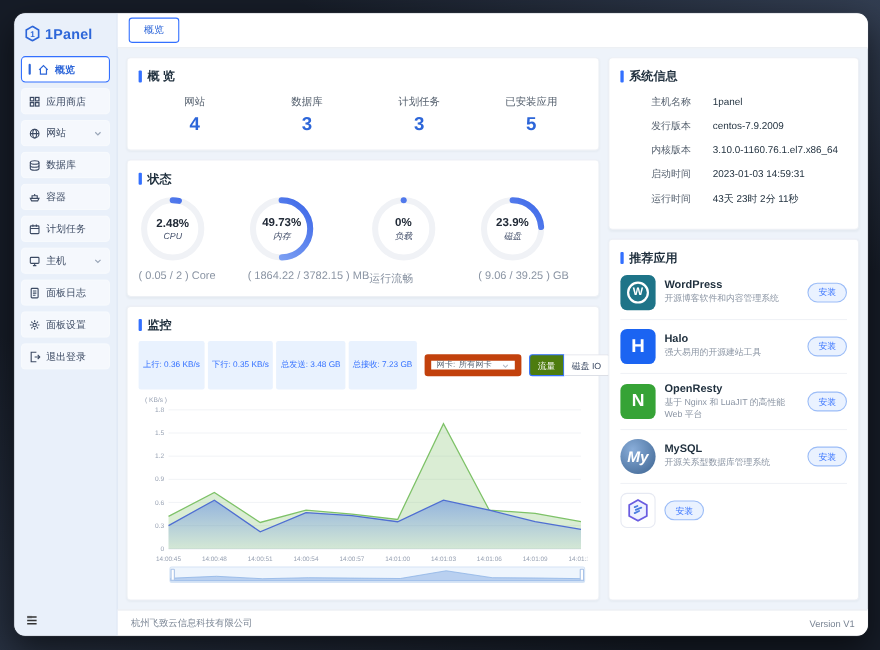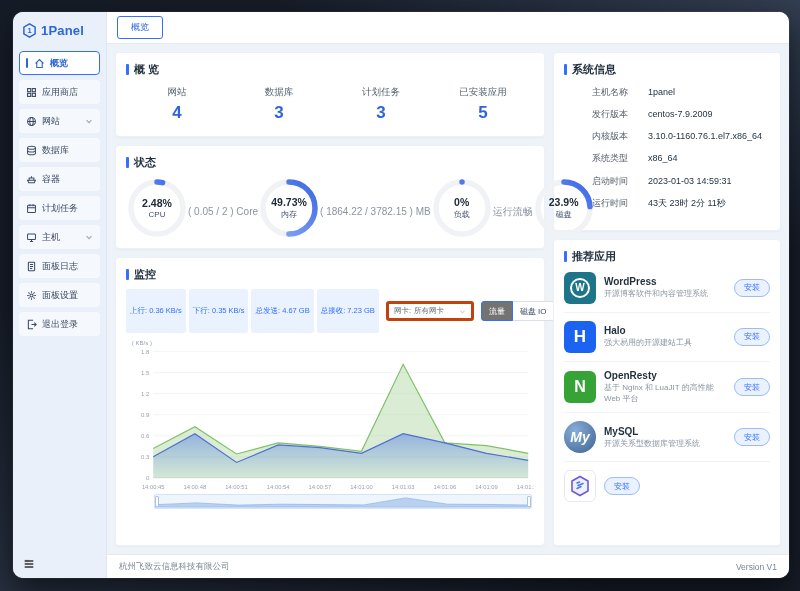--- a/index.html
+++ b/index.html
@@ -43,37 +43,37 @@
   .card { background:#fff; border-radius:4px; border:1px solid #edf0f5; box-shadow:0 1px 2px rgba(31,45,61,0.04); padding:9px 10px; }
   .card-title { display:flex; align-items:center; gap:5px; font-size:11px; font-weight:bold; color:#1f2f3d; }
   .title-bar { width:3px; height:11px; background:#3370ff; border-radius:1px; }
   
   .overview-stats { display:flex; margin-top:9px; margin-bottom:4px; }
   .stat { flex:1; text-align:center; cursor:pointer; }
   .stat-label { font-size:9.5px; color:#55606e; }
   .stat-value { font-size:17px; color:#2d66d9; font-weight:600; margin-top:4px; }
   
   .status-gauges { display:flex; margin-top:7px; }
-  .gauge-wrap { flex:1; display:flex; flex-direction:row; align-items:center; }
+  .gauge-wrap { flex:1; display:flex; flex-direction:column; }
   .gauge-box { position:relative; width:62px; height:62px; }
   .gauge-text { position:absolute; inset:0; display:flex; flex-direction:column; align-items:center; justify-content:center; gap:1px; }
   .gauge-pct { font-size:10.5px; font-weight:bold; color:#222b38; }
-  .gauge-label { font-size:8px; color:#44506b; }
+  .gauge-label { font-size:8px; color:#44506b;font-style:italic; }
   .gauge-detail { font-size:10px; color:#8a94a3; margin-top:7px; white-space:nowrap; }
   
   .monitor-card { flex:1; display:flex; flex-direction:column; min-height:0; }
   .monitor-toolbar { display:flex; align-items:center; gap:3px; margin-top:7px; }
   .chip { background:#e9f2fe; color:#3370ff; font-size:7.5px; padding:17px 4px; border-radius:2px; white-space:nowrap; }
-  .nic-select { margin-left:4px; border:3px solid #c2410c; border-radius:3px; height:20px; display:flex; align-items:center; gap:3px; padding:0 5px; font-size:7.5px; color:#606a76; background:#fff; min-width:88px; cursor:pointer; }
+  .nic-select { margin-left:4px; border:6px solid #c2410c; border-radius:3px; height:20px; display:flex; align-items:center; gap:3px; padding:0 5px; font-size:7.5px; color:#606a76; background:#fff; min-width:88px; cursor:pointer; }
   .nic-select .sel-chevron { margin-left:auto; color:#b0b7c3; }
   .btn-group { display:flex; margin-left:4px; }
   .view-btn { height:20px; font-size:8px; padding:0 7px; border:1px solid #dcdfe6; background:#fff; color:#3c4a63; cursor:pointer; font-family:inherit; white-space:nowrap; }
   .view-btn:first-child { border-radius:3px 0 0 3px; }
   .view-btn:last-child { border-radius:0 3px 3px 0; border-left:none; }
-  .view-btn.active { background:#737373; border-color:#3370ff; color:#fff; }
+  .view-btn.active { background:#4d7c0f; border-color:#3370ff; color:#fff; }
   .chart-area { flex:1; margin-top:5px; min-height:0; }
   .chart-area svg { display:block; width:100%; }
   .datazoom { position:relative; height:15px; margin:3px 2px 0 28px; background:#eef5fd; border:1px solid #d6e4f5; border-radius:2px; cursor:ew-resize; }
   .datazoom svg { position:absolute; inset:0; width:100%; height:100%; }
   .dz-handle { position:absolute; top:1px; bottom:1px; width:4px; background:#fff; border:1px solid #aac3e8; border-radius:1px; }
   .dz-left { left:0; } .dz-right { right:0; }
   
   .footer { height:24px; background:#fff; border-top:1px solid #e6eaf0; display:flex; align-items:center; justify-content:space-between; padding:0 12px; font-size:8.5px; color:#7a8594; flex:none; }
   
   .sysinfo-rows { margin-top:9px; display:flex; flex-direction:column; gap:10px; padding-bottom:12px; }
@@ -311,21 +311,21 @@
 
         <div class="card monitor-card">
           <div class="card-title">
             <span class="title-bar"></span>
             <span>监控</span>
           </div>
 
           <div class="monitor-toolbar">
             <span class="chip"><span>上行:</span> <span>0.36 KB/s</span></span>
             <span class="chip"><span>下行:</span> <span>0.35 KB/s</span></span>
-            <span class="chip"><span>总发送:</span> <span>4.67 GB</span></span>
+            <span class="chip"><span>总发送:</span> <span>3.48 GB</span></span>
             <span class="chip"><span>总接收:</span> <span>7.23 GB</span></span>
             <div class="nic-select">
               <span>网卡:</span>
               <span>所有网卡</span>
               <svg class="sel-chevron" width="7" height="7" viewBox="0 0 10 10" fill="none" stroke="currentColor" stroke-width="1.4">
                   <path d="M2 4 L5 7 L8 4"></path>
                 </svg>
             </div>
             <div class="btn-group">
               <button class="view-btn active">流量</button>
@@ -397,24 +397,20 @@
             </div>
             <div class="sys-row">
               <span class="sys-label">发行版本</span>
               <span class="sys-value">centos-7.9.2009</span>
             </div>
             <div class="sys-row">
               <span class="sys-label">内核版本</span>
               <span class="sys-value">3.10.0-1160.76.1.el7.x86_64</span>
             </div>
             <div class="sys-row">
-              <span class="sys-label">系统类型</span>
-              <span class="sys-value">x86_64</span>
-            </div>
-            <div class="sys-row">
               <span class="sys-label">启动时间</span>
               <span class="sys-value">2023-01-03 14:59:31</span>
             </div>
             <div class="sys-row">
               <span class="sys-label">运行时间</span>
               <span class="sys-value">43天 23时 2分 11秒</span>
             </div>
           </div>
         </div>
 

